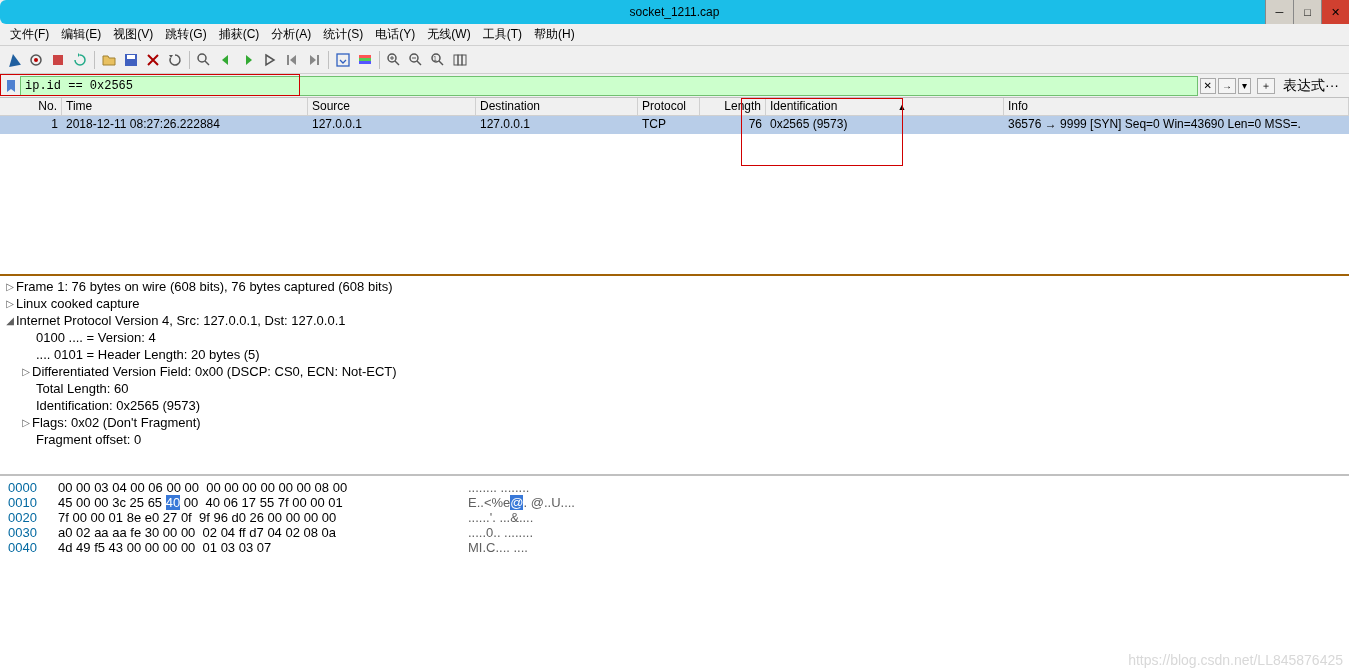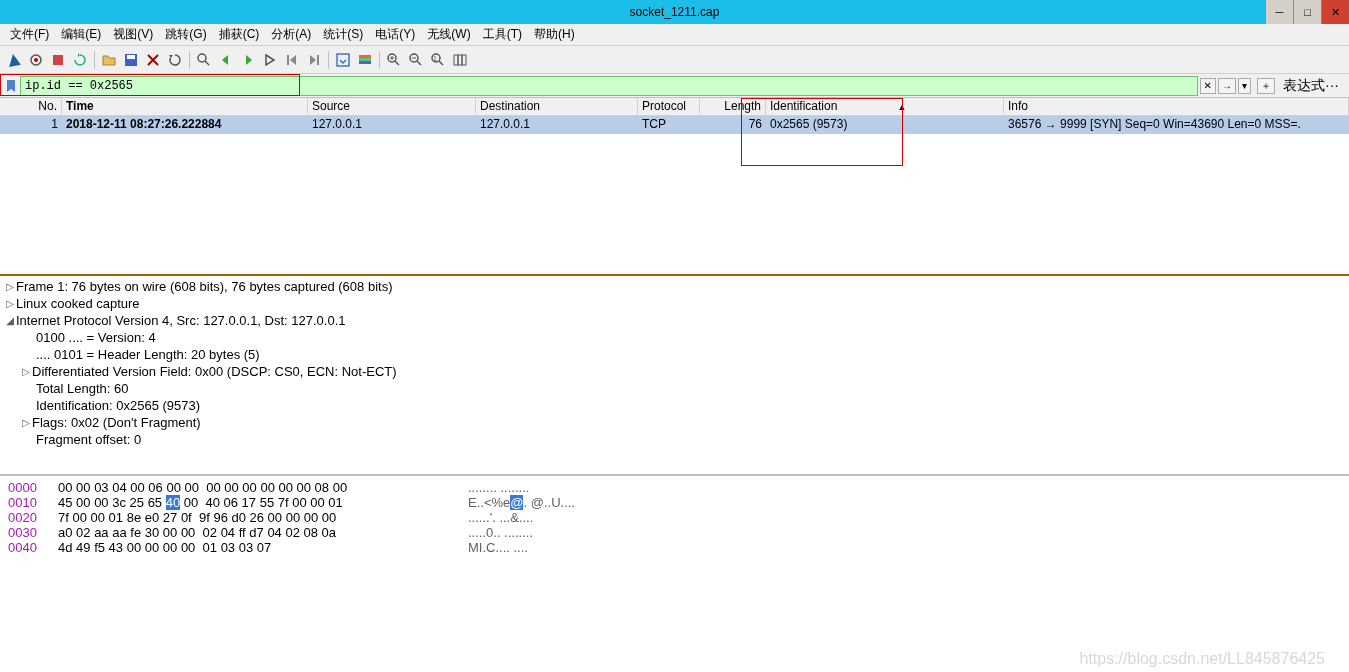--- a/index.html
+++ b/index.html
@@ -1,18 +1,18 @@
 <!DOCTYPE html>
 <html><head>
 <meta charset="utf-8">
 <style>
 * { margin: 0; padding: 0; box-sizing: border-box; font-family: "Microsoft YaHei", Arial, sans-serif; }
 body { background: #fff; font-size: 12px; overflow: hidden; }
 .window { width: 1349px; height: 672px; display: flex; flex-direction: column; background: #f0f0f0; }
-.titlebar { height: 24px; background: #1bbee8; display: flex; align-items: center; justify-content: center; position: relative; }
+.titlebar { height: 24px; background: #1bbee8; display: flex; align-items: center; justify-content: center; position: relative; border-radius: 6px; }
 .titlebar-text { color: #000; font-size: 12px; }
 .win-controls { position: absolute; right: 0; top: 0; display: flex; height: 24px; }
 .win-btn { width: 28px; height: 24px; display: flex; align-items: center; justify-content: center; border-left: 1px solid #888; font-size: 11px; }
 .win-btn.minimize { background: #d4d0c8; }
 .win-btn.maximize { background: #d4d0c8; }
 .win-btn.close { background: #d04030; color: #000; }
 .menubar { height: 22px; background: #f0f0f0; display: flex; align-items: flex-start; padding-left: 4px; border-bottom: 1px solid #d0d0d0; font-size: 12px; }
 .menu-item { padding: 2px 6px; cursor: default; }
 .toolbar { height: 28px; background: #f0f0f0; display: flex; align-items: center; padding: 2px 4px; border-bottom: 1px solid #d0d0d0; gap: 2px; }
 .tool-btn { width: 20px; height: 20px; display: flex; align-items: center; justify-content: center; border: 1px solid transparent; }
@@ -25,42 +25,42 @@
 .filter-controls { display: flex; align-items: center; gap: 2px; padding-right: 4px; }
 .ctrl-chip { border:1px solid #aaa; padding:0 3px; height:16px; display:flex; align-items:center; justify-content:center; font-size:10px; background:#f4f4f4; }
 .expr-label { padding: 0 6px; font-size: 14px; }
 .red-box-filter { position: absolute; border: 1px solid #d00000; pointer-events: none; }
 .packet-list { height: 178px; background: #fff; border-bottom: 2px solid #a16207; position: relative; overflow: hidden; }
 .pl-header { display: flex; background: #f0f0f0; border-bottom: 1px solid #d0d0d0; height: 18px; font-family: "Courier New", monospace; font-size: 12px; }
 .pl-col { border-right: 1px solid #d0d0d0; padding: 1px 4px; white-space: nowrap; overflow: hidden; }
 .pl-row { display: flex; height: 18px; font-family: "Courier New", monospace; font-size: 12px; background: #b8cde8; }
 .pl-cell { padding: 1px 4px; white-space: nowrap; overflow: hidden; }
 .c-no { width: 62px; text-align: right; }
-.c-time { width: 246px; font-weight: bold; }
+.c-time { width: 246px; }
 .c-src { width: 168px; }
 .c-dst { width: 162px; }
 .c-proto { width: 62px; }
 .c-len { width: 66px; text-align: right; }
 .c-id { width: 238px; }
 .c-info { flex: 1; }
 .sort-arrow { font-size: 9px; margin-left: 60px; }
 .red-box-id { position: absolute; border: 1px solid #d00000; pointer-events: none; top: 0; left: 741px; width: 162px; height: 68px; }
 .detail-pane { height: 200px; background: #fff; border-bottom: 2px solid #c0c0c0; overflow: auto; font-family: "Courier New", monospace; font-size: 13px; padding: 2px 0; }
 .tree-row { padding: 1px 4px; white-space: nowrap; display: flex; align-items: center; }
 .tree-toggle { width: 12px; display: inline-block; text-align: center; font-size: 10px; color: #606060; }
 .tree-indent { padding-left: 20px; }
 .tree-indent2 { padding-left: 36px; }
 .bytes-pane { flex: 1; background: #fff; font-family: "Courier New", monospace; font-size: 13px; padding: 4px 0; overflow: auto; }
 .bytes-row { display: flex; padding: 0 8px; white-space: pre; }
-.bytes-offset { width: 50px; color: #a21caf; }
+.bytes-offset { width: 50px; color: #0369a1; }
 .bytes-hex { width: 410px; }
 .bytes-ascii { color: #606060; }
 .hex-hl { background: #3878d8; color: #fff; }
 .icon-svg { width: 16px; height: 16px; }
-.watermark { position: absolute; right: 24px; bottom: 4px; color: #d8d8d8; font-size: 16px; pointer-events: none; font-family: Arial, sans-serif; }
+.watermark { position: absolute; right: 6px; bottom: 4px; color: #d8d8d8; font-size: 14px; pointer-events: none; font-family: Arial, sans-serif; }
 </style>
 </head>
 <body>
 
 <div class="window">
 
   <div class="titlebar">
     <span class="titlebar-text">socket_1211.cap</span>
     <div class="win-controls">
       <div class="win-btn minimize">─</div>

